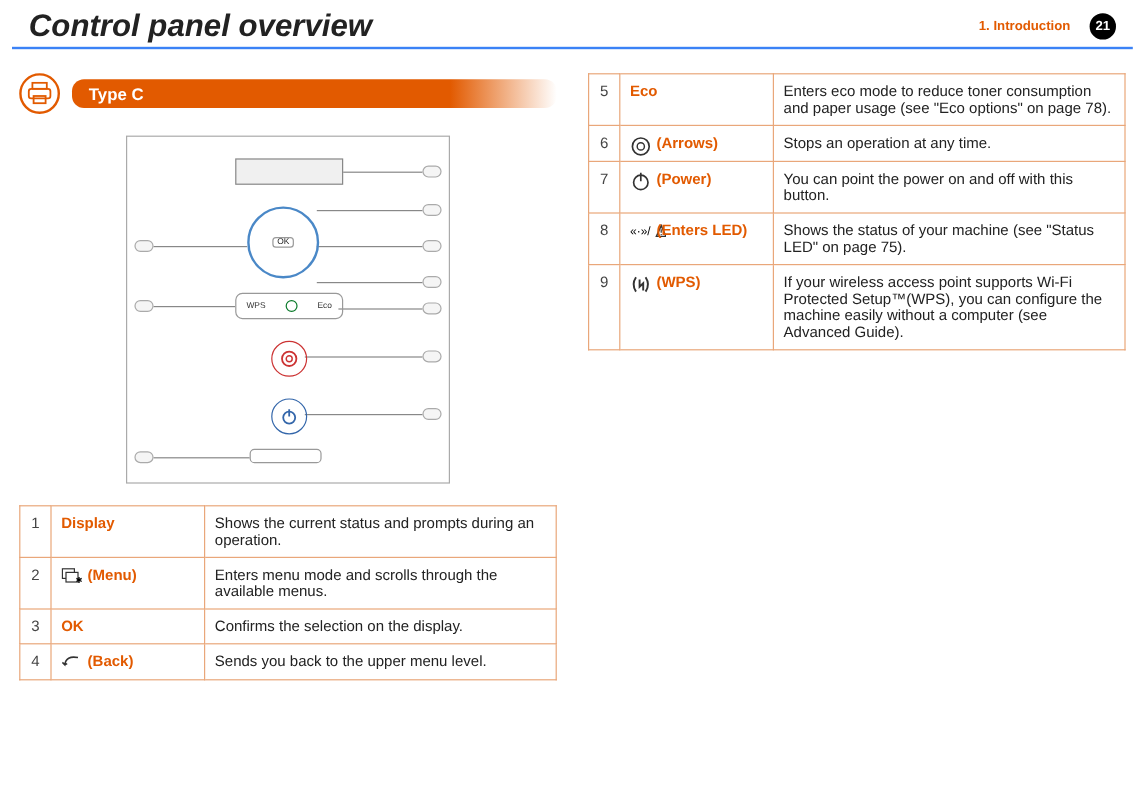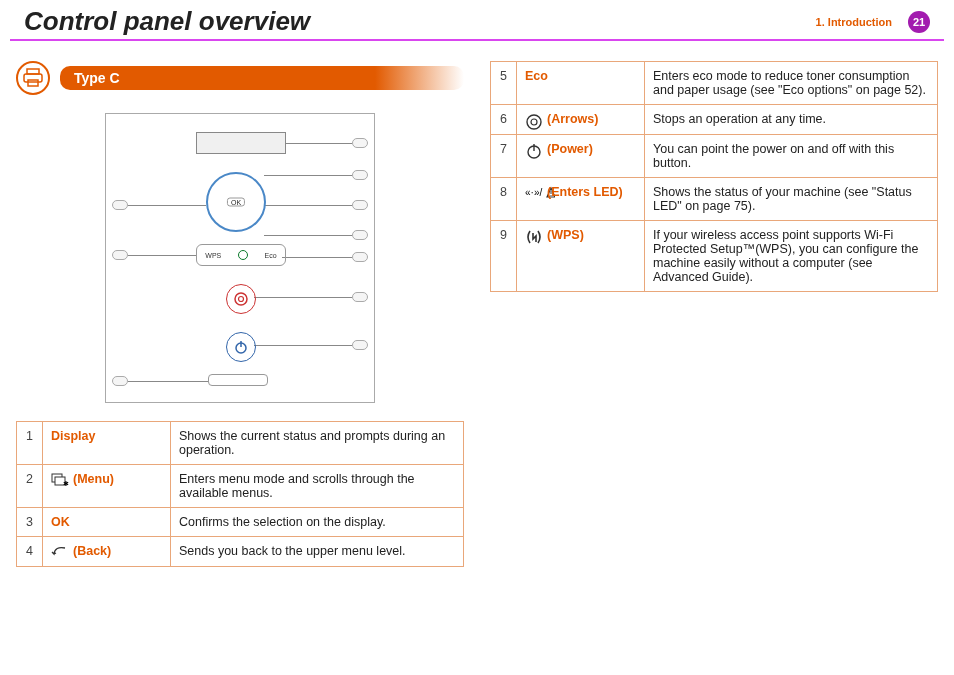--- a/index.html
+++ b/index.html
@@ -11,40 +11,40 @@
     font-family: Arial, Helvetica, sans-serif;
     background: #fff;
     color: #222;
     position: relative;
   }
   .page-header {
     display: flex;
     justify-content: space-between;
     align-items: center;
     padding: 6px 14px 2px 14px;
-    border-bottom: 2px solid #d946ef;
+    border-bottom: 2px solid #3b82f6;
     margin: 0 10px;
   }
   .page-title {
     font-size: 26px;
     font-weight: 700;
     font-style: italic;
   }
   .header-right {
     display: flex;
     align-items: center;
     gap: 16px;
     font-size: 11px;
   }
   .chapter {
     color: #e25a00;
     font-weight: 600;
   }
   .page-num {
-    background: #a21caf;
+    background: #000000;
     color: #fff;
     font-weight: 700;
     width: 22px;
     height: 22px;
     border-radius: 50%;
     display: flex;
     align-items: center;
     justify-content: center;
     font-size: 11px;
   }
@@ -291,21 +291,21 @@
         </tbody>
     </table>
   </div>
 
   <div class="col">
     <table class="ref">
       <tbody id="tbody-right">
           <tr>
             <td class="num">5</td>
             <td class="lbl"><span class="lbl-text">Eco</span></td>
-            <td>Enters eco mode to reduce toner consumption and paper usage (see "Eco options" on page 52).</td>
+            <td>Enters eco mode to reduce toner consumption and paper usage (see "Eco options" on page 78).</td>
           </tr>
           <tr>
             <td class="num">6</td>
             <td class="lbl"><span class="mini-icon"><svg width="18" height="18" viewBox="0 0 18 18">
                   <circle cx="9" cy="9" r="7" fill="none" stroke="#333" stroke-width="1.4"></circle>
                   <circle cx="9" cy="9" r="3" fill="none" stroke="#333" stroke-width="1.2"></circle>
                 </svg></span><span class="lbl-text">(Arrows)</span></td>
             <td>Stops an operation at any time.</td>
           </tr>
           <tr>

